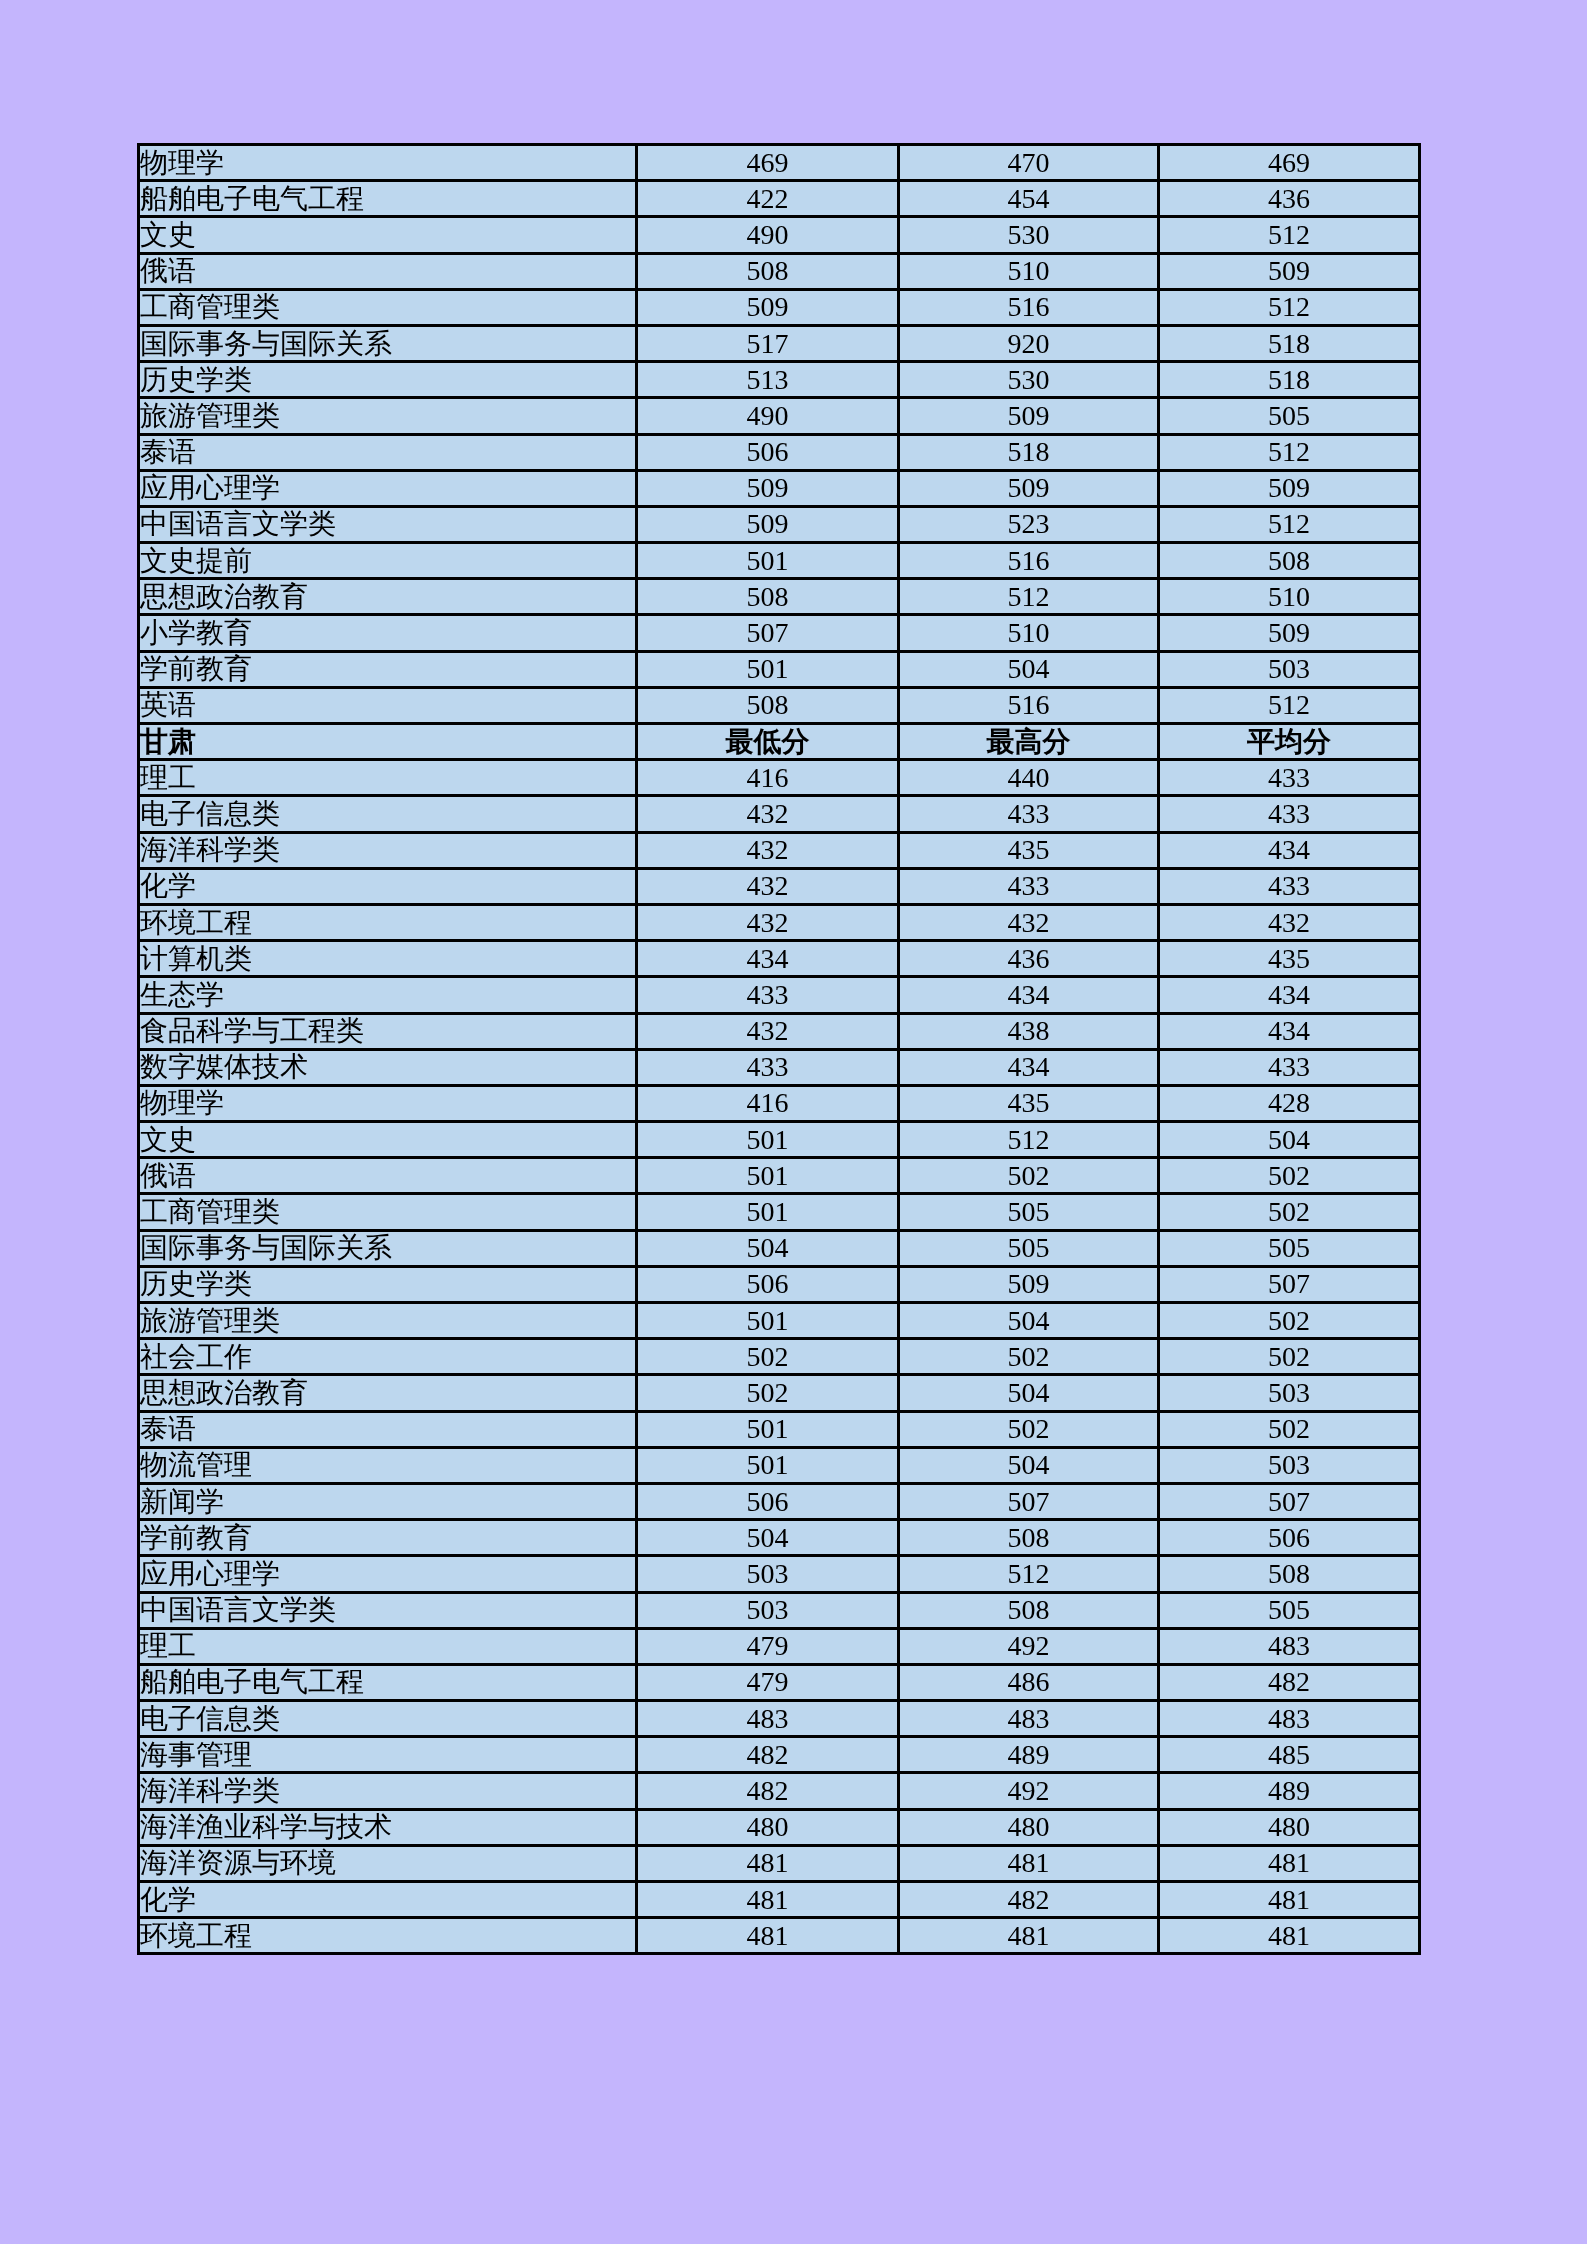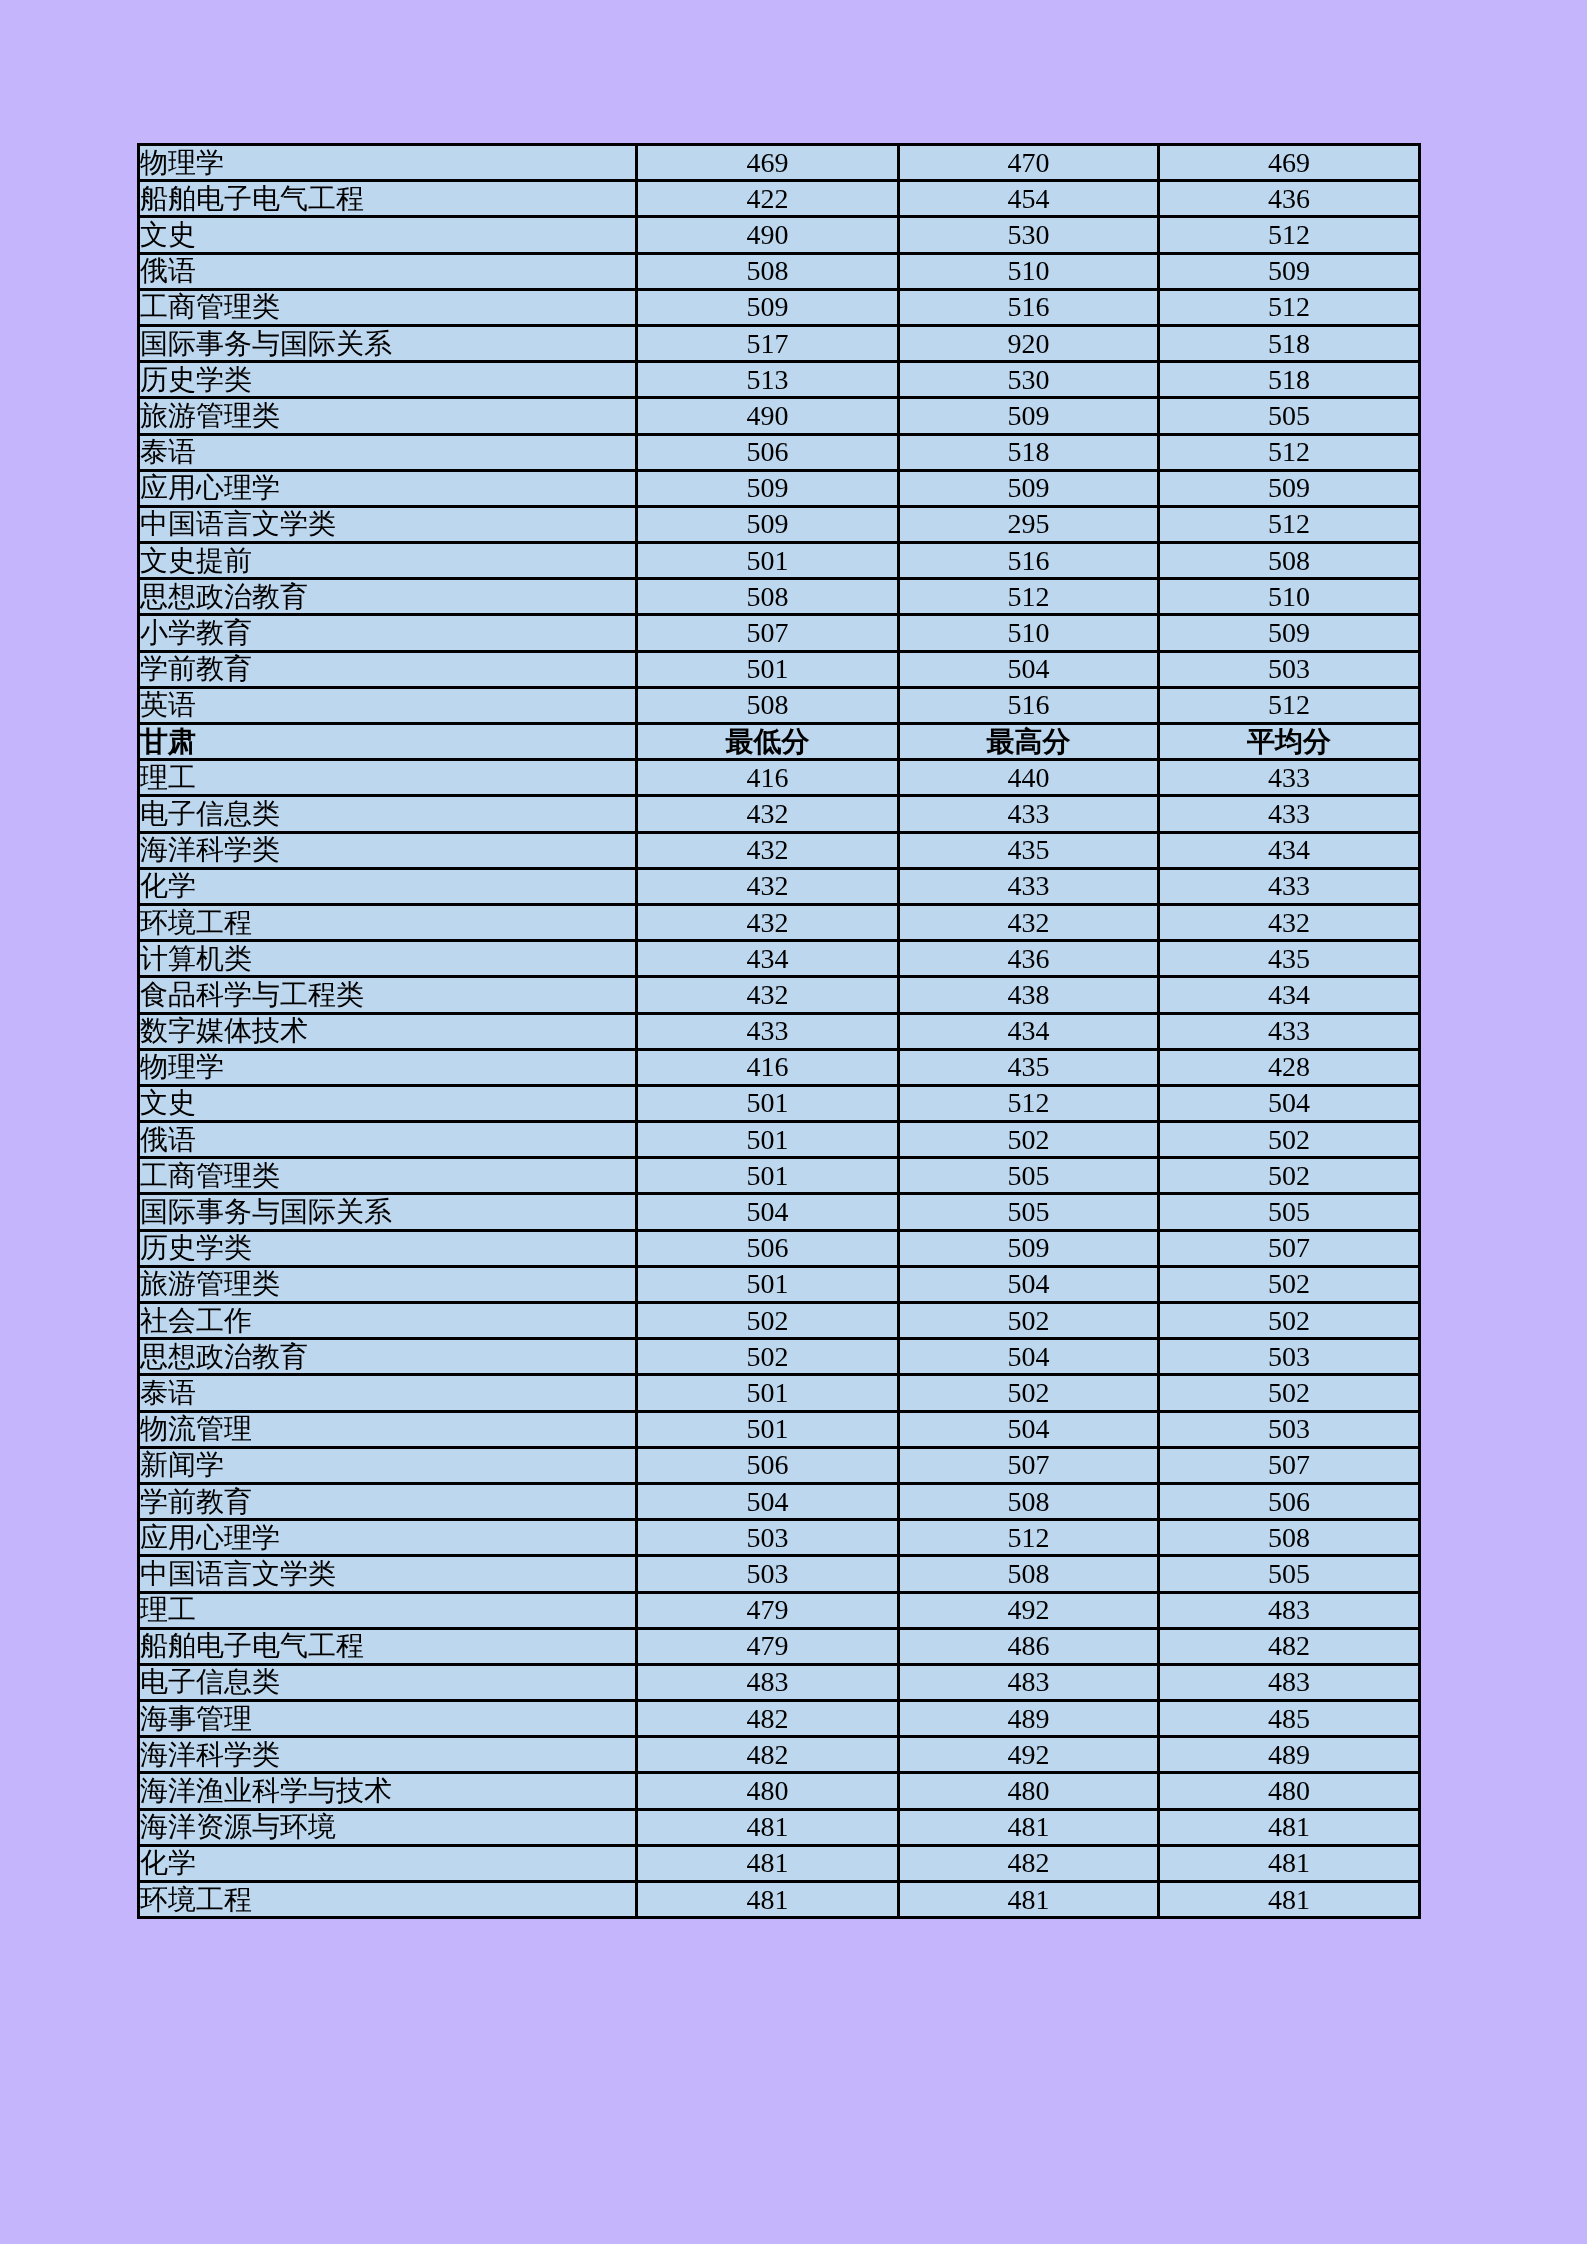--- a/index.html
+++ b/index.html
@@ -105,21 +105,21 @@
         </tr>
         <tr>
           <td class="name indent-3">应用心理学</td>
           <td class="num">509</td>
           <td class="num">509</td>
           <td class="num">509</td>
         </tr>
         <tr>
           <td class="name indent-3">中国语言文学类</td>
           <td class="num">509</td>
-          <td class="num">295</td>
+          <td class="num">523</td>
           <td class="num">512</td>
         </tr>
         <tr>
           <td class="name indent-2">文史提前</td>
           <td class="num">501</td>
           <td class="num">516</td>
           <td class="num">508</td>
         </tr>
         <tr>
           <td class="name indent-3">思想政治教育</td>
@@ -179,20 +179,26 @@
           <td class="name indent-3">环境工程</td>
           <td class="num">432</td>
           <td class="num">432</td>
           <td class="num">432</td>
         </tr>
         <tr>
           <td class="name indent-3">计算机类</td>
           <td class="num">434</td>
           <td class="num">436</td>
           <td class="num">435</td>
+        </tr>
+        <tr>
+          <td class="name indent-3">生态学</td>
+          <td class="num">433</td>
+          <td class="num">434</td>
+          <td class="num">434</td>
         </tr>
         <tr>
           <td class="name indent-3">食品科学与工程类</td>
           <td class="num">432</td>
           <td class="num">438</td>
           <td class="num">434</td>
         </tr>
         <tr>
           <td class="name indent-3">数字媒体技术</td>
           <td class="num">433</td>

